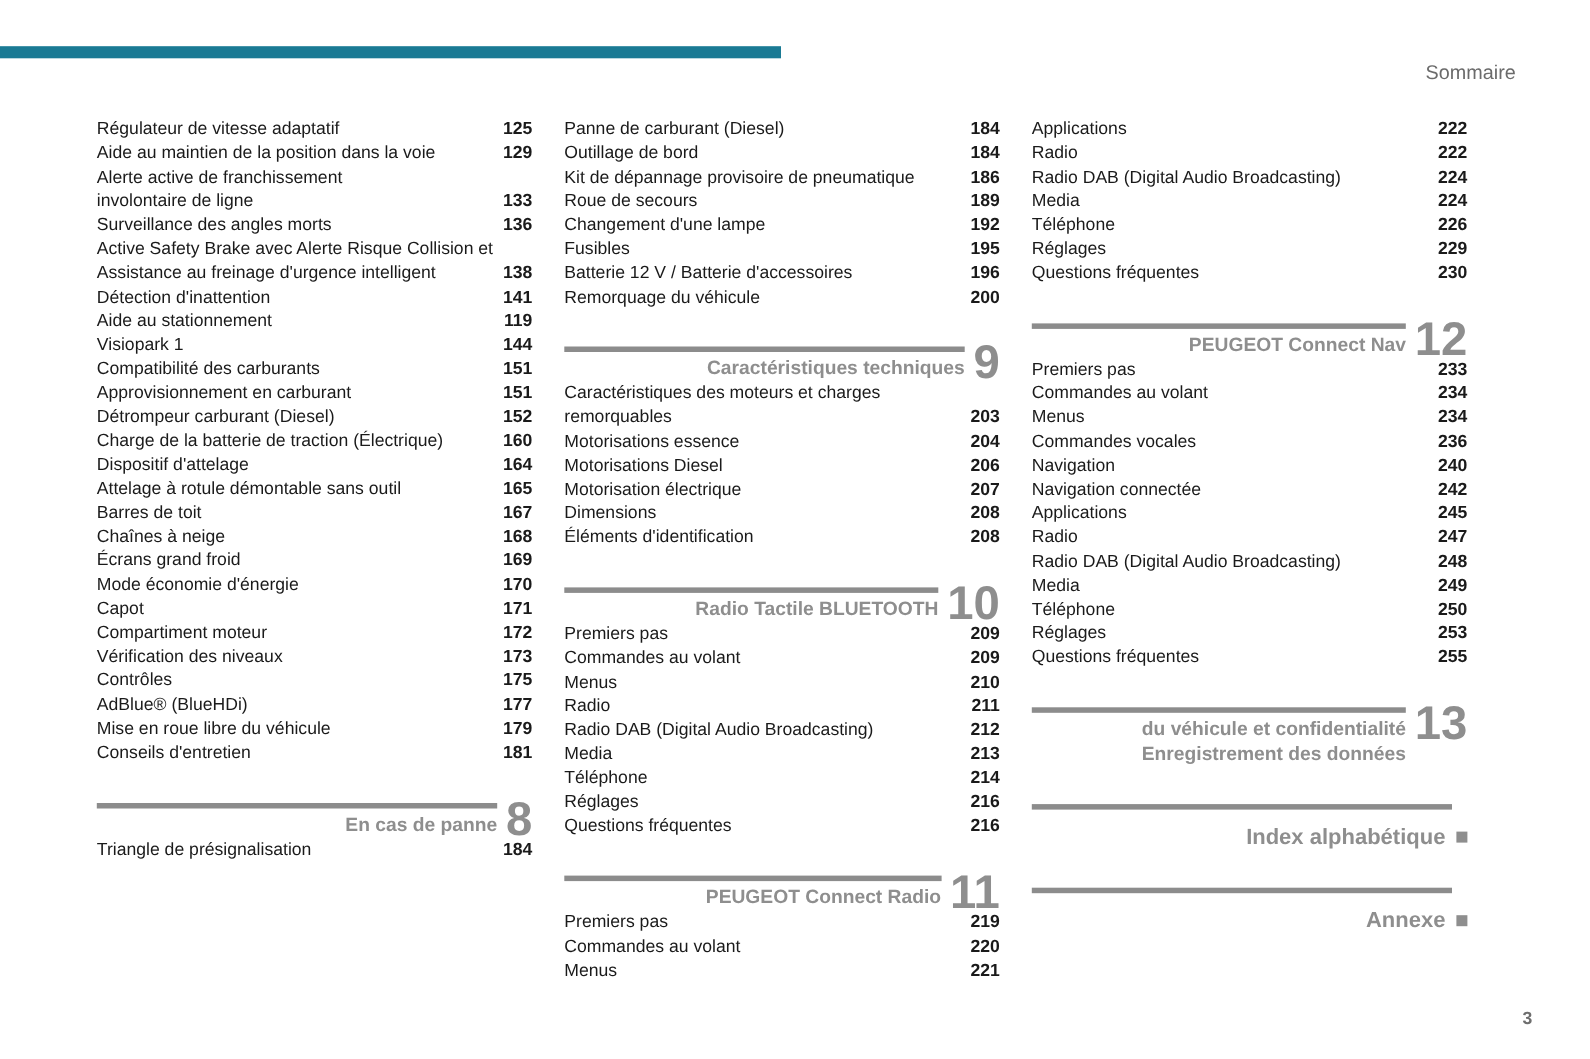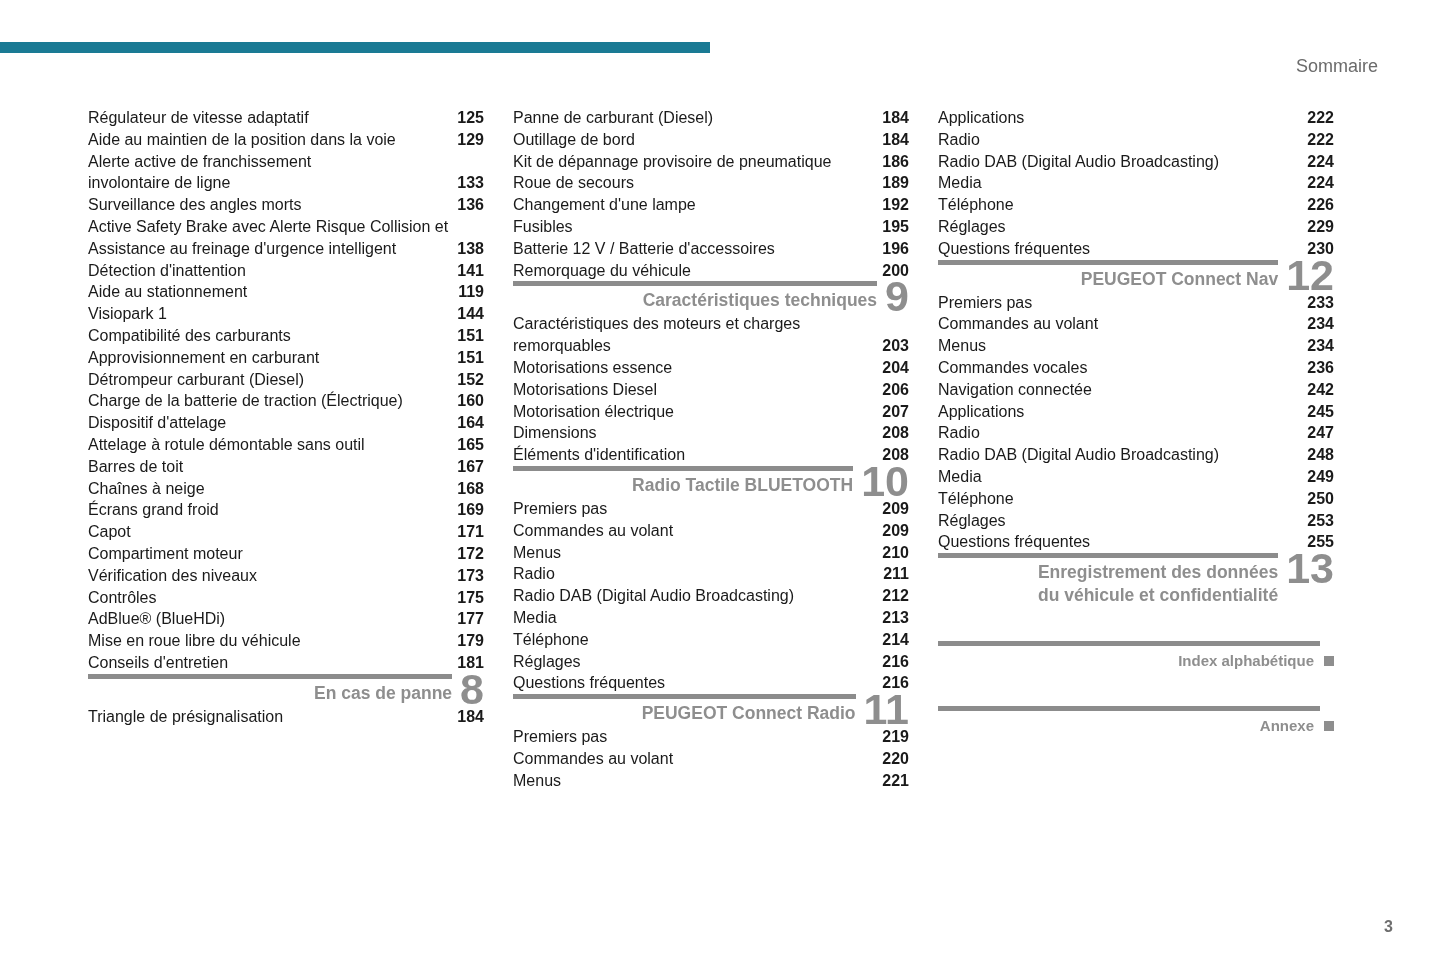--- a/index.html
+++ b/index.html
@@ -23,39 +23,39 @@
     position: absolute; left: 88px; top: 107px; width: 1246px;
     display: flex; gap: 29px; justify-content: flex-end;
   }
   .toc-col { flex: 1; min-width: 0; }
   .toc-entry {
     display: flex; justify-content: space-between; align-items: baseline;
     font-size: 16px; line-height: 21.8px; color: #1A1A1A;
   }
   .entry-label { white-space: nowrap; }
   .entry-page { font-weight: bold; margin-left: 6px; }
-  .section { }
+  .section { margin-top: 34px; }
   .section-head { display: flex; align-items: flex-start; }
   .head-left { flex: 1; min-width: 0; }
   .section-bar { height: 5px; background: #8C8C8C; }
   .section-title {
     text-align: right; font-size: 17.5px; font-weight: bold;
     color: #8E8E8E; line-height: 23px; padding-top: 3px;
   }
   .section-num {
     font-size: 43px; font-weight: bold; color: #8E8E8E;
     line-height: 34px; margin-left: 8px; margin-top: -2px;
     white-space: nowrap;
   }
   .plain { margin-top: 34px; }
   .plain-bar { height: 5px; background: #8C8C8C; margin-right: 14px; }
   .plain-title {
     display: flex; justify-content: flex-end; align-items: center;
-    font-size: 15px; font-weight: bold; color: #8E8E8E;
-    line-height: 23px; padding-top: 3px;
+    font-size: 20px; font-weight: bold; color: #8E8E8E;
+    line-height: 23px; padding-top: 14px;
   }
   .square {
     width: 10px; height: 10px; background: #8E8E8E;
     margin-left: 10px; display: inline-block; flex: 0 0 auto;
   }
   .page-num {
     position: absolute; top: 918px; right: 52px;
     font-size: 16px; font-weight: bold; color: #6E6E6E;
   }
 </style>
@@ -157,20 +157,24 @@
   <div class="toc-entry">
     <span class="entry-label">Chaînes à neige</span>
     <span class="entry-page">168</span>
   </div>
 
   <div class="toc-entry">
     <span class="entry-label">Écrans grand froid</span>
     <span class="entry-page">169</span>
   </div>
 
+  <div class="toc-entry">
+    <span class="entry-label">Mode économie d'énergie</span>
+    <span class="entry-page">170</span>
+  </div>
 
   <div class="toc-entry">
     <span class="entry-label">Capot</span>
     <span class="entry-page">171</span>
   </div>
 
   <div class="toc-entry">
     <span class="entry-label">Compartiment moteur</span>
     <span class="entry-page">172</span>
   </div>
@@ -450,20 +454,24 @@
   <div class="toc-entry">
     <span class="entry-label">Menus</span>
     <span class="entry-page">234</span>
   </div>
 
   <div class="toc-entry">
     <span class="entry-label">Commandes vocales</span>
     <span class="entry-page">236</span>
   </div>
 
+  <div class="toc-entry">
+    <span class="entry-label">Navigation</span>
+    <span class="entry-page">240</span>
+  </div>
 
   <div class="toc-entry">
     <span class="entry-label">Navigation connectée</span>
     <span class="entry-page">242</span>
   </div>
 
   <div class="toc-entry">
     <span class="entry-label">Applications</span>
     <span class="entry-page">245</span>
   </div>
@@ -496,22 +504,22 @@
   <div class="toc-entry">
     <span class="entry-label">Questions fréquentes</span>
     <span class="entry-page">255</span>
   </div>
 
   <div class="section">
     <div class="section-head">
       <div class="head-left">
         <div class="section-bar"></div>
         <div class="section-title">
+              <div>du véhicule et confidentialité</div>
               <div>Enregistrement des données</div>
-              <div>du véhicule et confidentialité</div>
             </div>
       </div>
       <div class="section-num">13</div>
     </div>
   </div>
 
   <div class="plain">
     <div class="plain-bar"></div>
     <div class="plain-title">
       <span class="plain-title-text">Index alphabétique</span>

